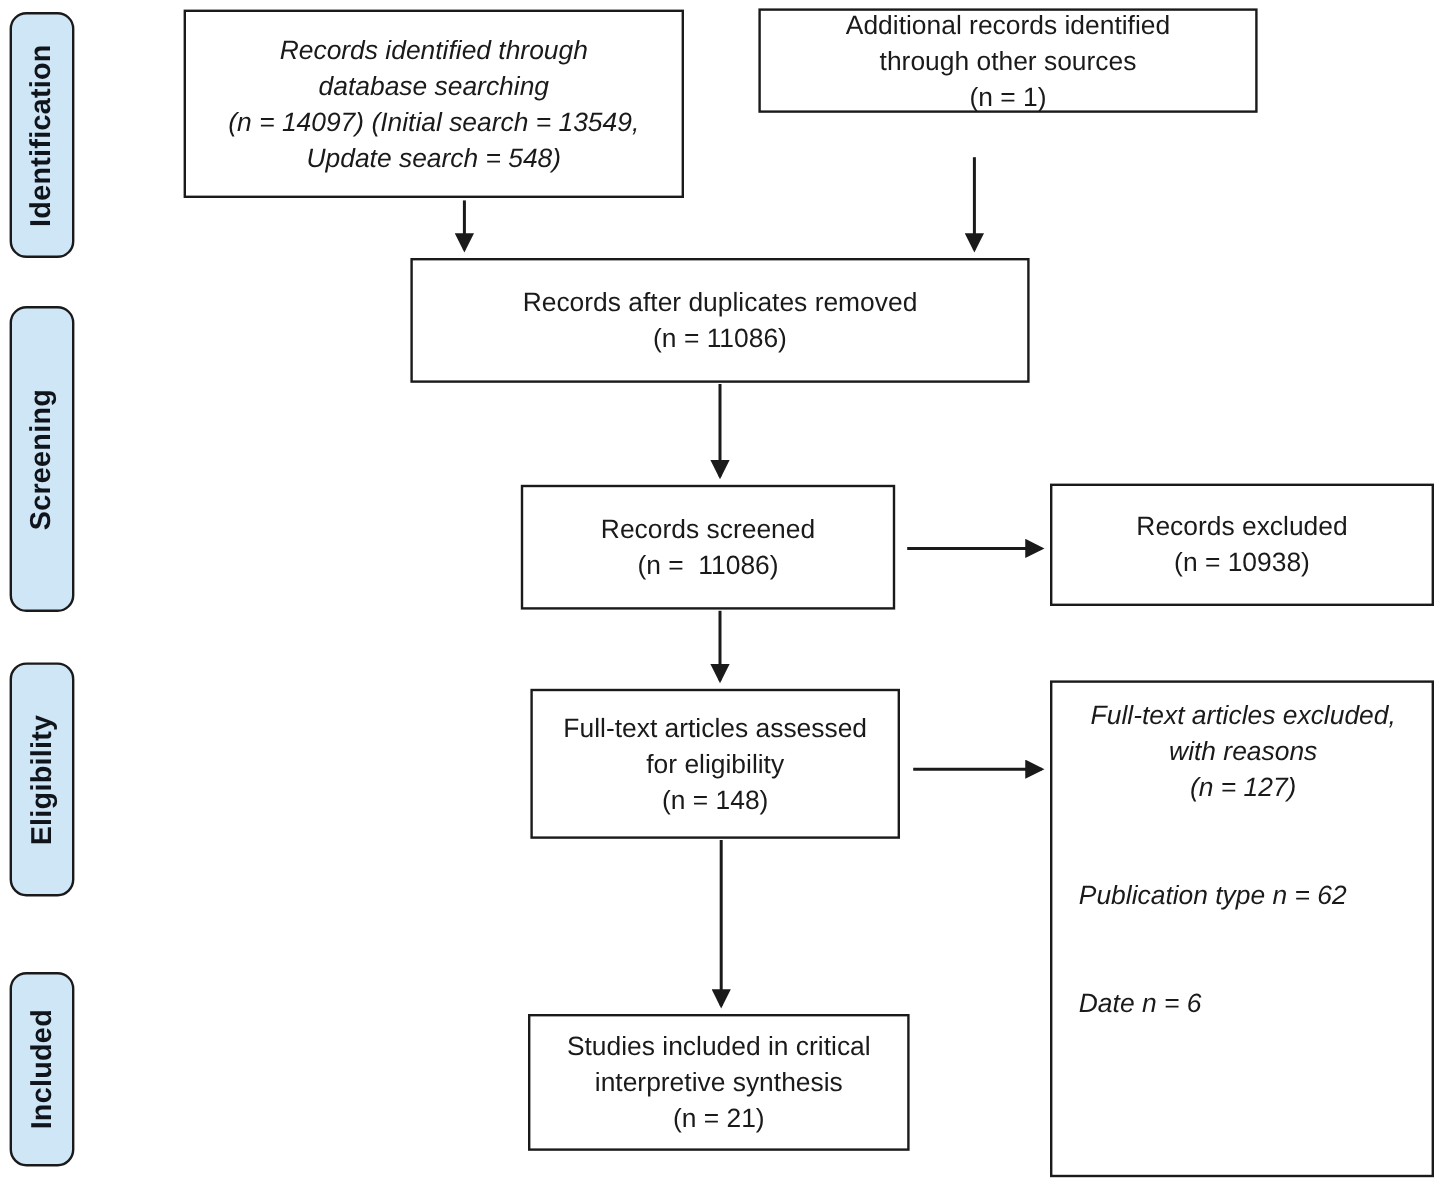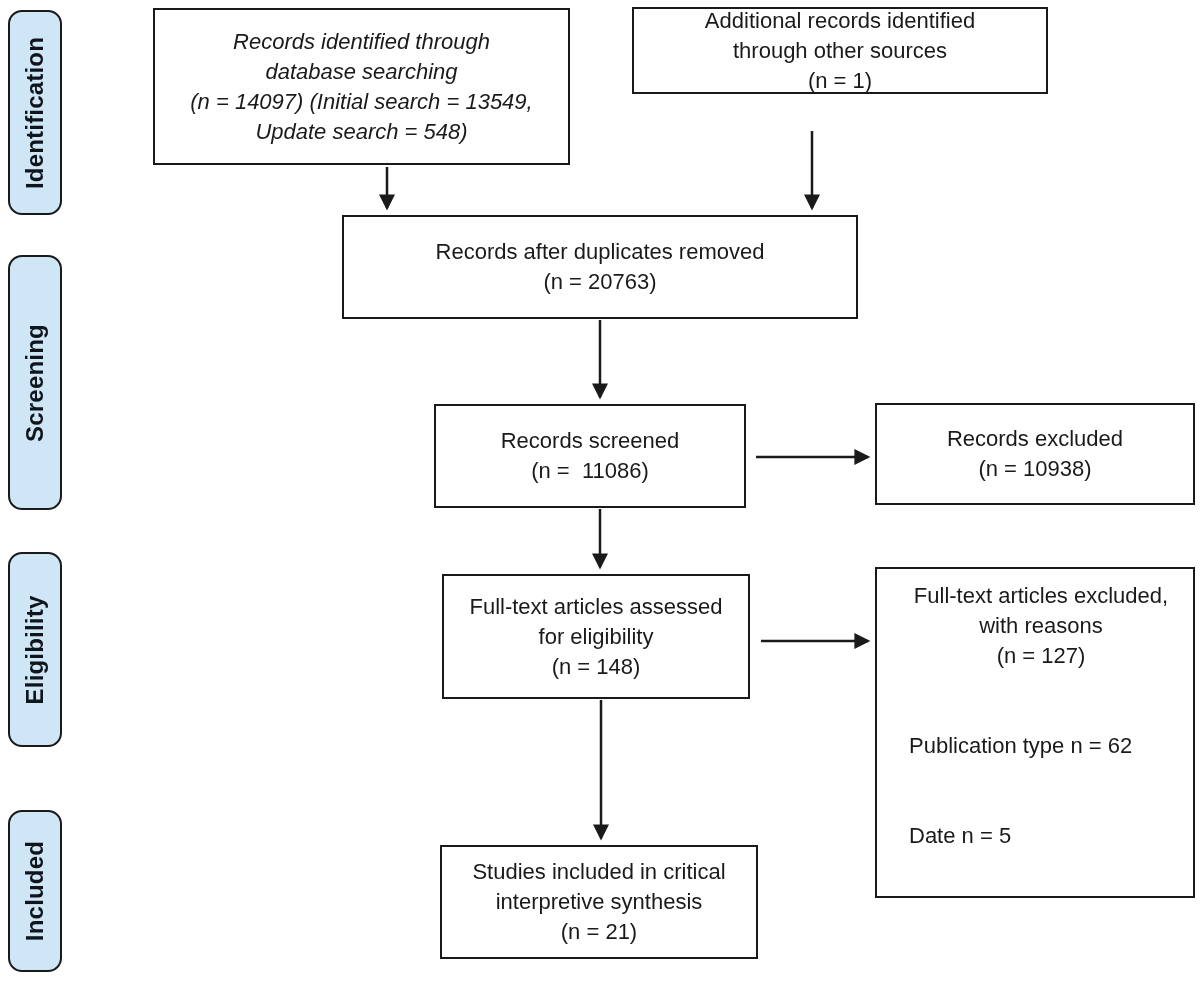--- a/index.html
+++ b/index.html
@@ -56,25 +56,26 @@
     white-space: pre-wrap;
     padding: 4px;
   }
   .box-db-search         { left: 153px; top: 8px;   width: 417px; height: 157px; font-style: italic; }
   .box-other-sources     { left: 632px; top: 7px;   width: 416px; height: 87px; }
   .box-after-duplicates  { left: 342px; top: 215px; width: 516px; height: 104px; }
   .box-screened          { left: 434px; top: 404px; width: 312px; height: 104px; }
   .box-excluded          { left: 875px; top: 403px; width: 320px; height: 102px; }
   .box-fulltext-assessed { left: 442px; top: 574px; width: 308px; height: 125px; }
   .box-fulltext-excluded {
-    left: 875px; top: 567px; width: 320px; height: 331px;
+    left: 875px; top: 567px; width: 320px; height: 414px;
     flex-direction: column;
     justify-content: flex-start;
     align-items: stretch;
-    padding: 12px 8px 8px 20px;
+    padding: 12px 8px 8px 10px;
+    font-style: italic;
   }
   .box-fulltext-excluded .hdr { text-align: center; white-space: pre-wrap; }
   .box-fulltext-excluded .reasons {
     text-align: left;
     padding-left: 12px;
     list-style: none;
   }
   .box-included-studies  { left: 440px; top: 845px; width: 318px; height: 114px; }
 
   
@@ -114,21 +115,21 @@
   </div>
 
   <div class="fbox box-other-sources">
     <span>Additional records identified
 through other sources
 (n = 1)</span>
   </div>
 
   <div class="fbox box-after-duplicates">
     <span>Records after duplicates removed
-(n = 20763)</span>
+(n = 11086)</span>
   </div>
 
   <div class="fbox box-screened">
     <span>Records screened
 (n =  11086)</span>
   </div>
 
   <div class="fbox box-excluded">
     <span>Records excluded
 (n = 10938)</span>
@@ -139,21 +140,21 @@
 for eligibility
 (n = 148)</span>
   </div>
 
   <div class="fbox box-fulltext-excluded">
     <div class="hdr">Full-text articles excluded,
 with reasons
 (n = 127)</div>
     <ul class="reasons">
       <li>Publication type n = 62</li>
-      <li>Date n = 5</li>
+      <li>Date n = 6</li>
       
       
     </ul>
   </div>
 
   <div class="fbox box-included-studies">
     <span>Studies included in critical
 interpretive synthesis
 (n = 21)</span>
   </div>

